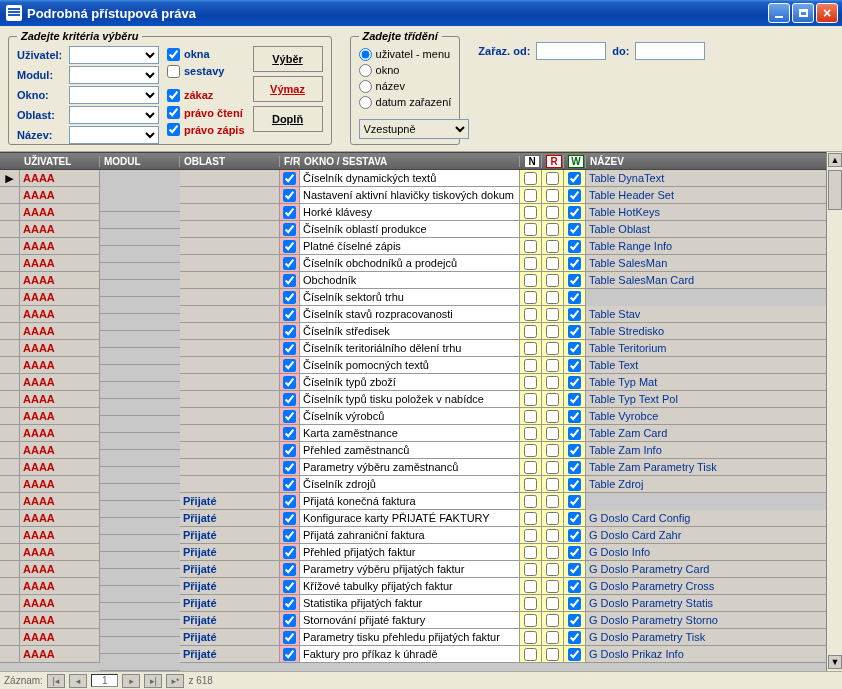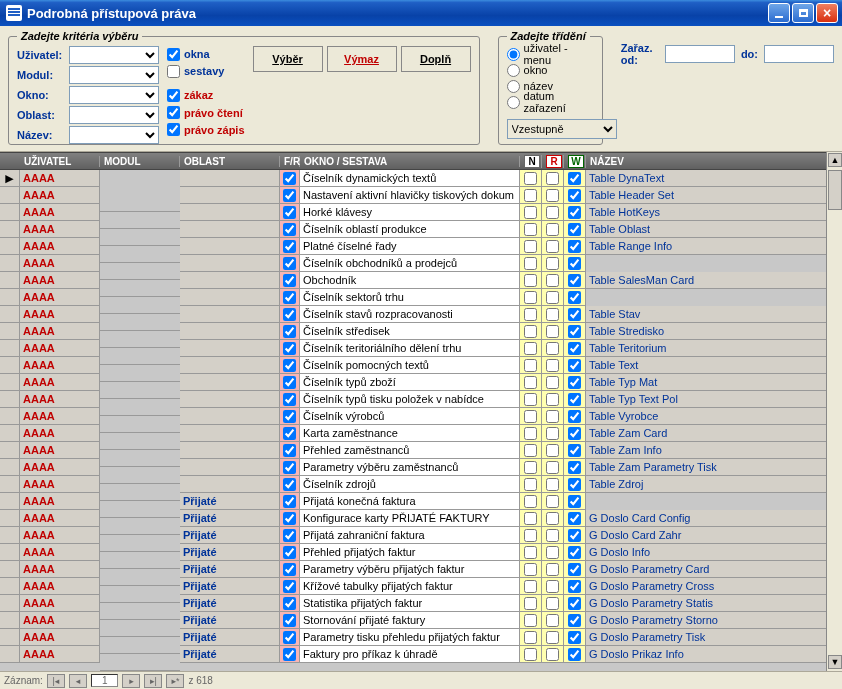--- a/index.html
+++ b/index.html
@@ -71,21 +71,21 @@
   select.kselect, input.kinput {
     width: 90px; height:18px;
     border:1px solid #7f9db9; background:#fff;
     font-family:inherit; font-size:11px;
   }
   .chkcol { display:flex; flex-direction:column; gap:1px; padding-top:0; }
   .chkrow { display:flex; align-items:center; gap:4px; height:18px; white-space:nowrap;}
   .chkrow input { margin:0;}
   .lbl-blue { color:#003399; font-weight:bold;}
   .lbl-red { color:#c00000; font-weight:bold;}
-  .btncol { display:flex; flex-direction:row; gap:4px; padding-top:0;}
+  .btncol { display:flex; flex-direction:column; gap:4px; padding-top:0;}
   .wbtn {
     width:70px; height:26px;
     border:1px solid #888; background:#ece9d8;
     font-family:inherit; font-size:11px; font-weight:bold;
     text-decoration:underline;
     cursor:pointer;
   }
   .sortgroup { padding-bottom:28px; position:relative;}
   .radiorow { display:flex; align-items:center; gap:4px; height:16px;}
   .radiorow input { margin:0;}
@@ -374,21 +374,21 @@
         <div class="cell-naz">Table Oblast</div>
       </div>
       <div class="row">
         <div class="cell-rowh"></div>
         <div class="cell-user">AAAA</div>
         <div class="cell-mod">Číselníky</div>
         <div class="cell-obl"></div>
         <div class="cell-fr">
           <input type="checkbox" checked="" style="">
         </div>
-        <div class="cell-okno">Platné číselné řady</div>
+        <div class="cell-okno">Platné číselné zápis</div>
         <div class="cell-chk">
           <input type="checkbox" style="">
         </div>
         <div class="cell-chk">
           <input type="checkbox" style="">
         </div>
         <div class="cell-chk">
           <input type="checkbox" checked="" style="">
         </div>
         <div class="cell-naz">Table Range Info</div>
@@ -404,20 +404,21 @@
         <div class="cell-okno">Číselník obchodníků a prodejců</div>
         <div class="cell-chk">
           <input type="checkbox" style="">
         </div>
         <div class="cell-chk">
           <input type="checkbox" style="">
         </div>
         <div class="cell-chk">
           <input type="checkbox" checked="" style="">
         </div>
+        <div class="cell-naz">Table SalesMan</div>
       </div>
       <div class="row">
         <div class="cell-rowh"></div>
         <div class="cell-user">AAAA</div>
         <div class="cell-mod">Číselníky</div>
         <div class="cell-obl"></div>
         <div class="cell-fr">
           <input type="checkbox" checked="" style="">
         </div>
         <div class="cell-okno">Obchodník</div>

